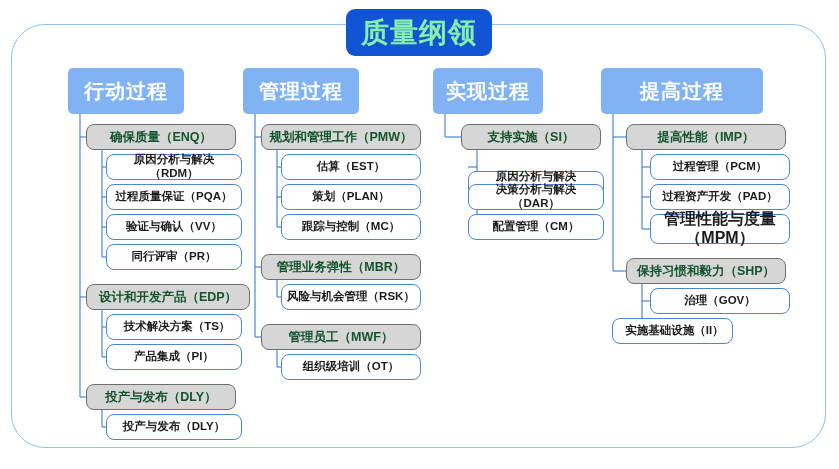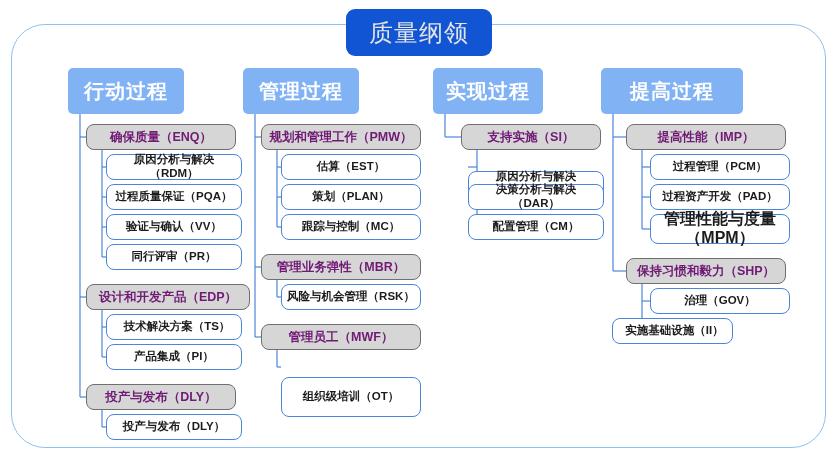--- a/index.html
+++ b/index.html
@@ -45,23 +45,23 @@
 
   
   .title-chip {
     position: absolute;
     left: 346px;
     top: 9px;
     width: 146px;
     height: 47px;
     background: #1155d4;
     border-radius: 9px;
-    color: #e5e5e5;
-    font-size: 24px;
-    font-weight: normal;
+    color: #86efac;
+    font-size: 28px;
+    font-weight: bold;
     letter-spacing: 1px;
     display: flex;
     align-items: center;
     justify-content: center;
     box-sizing: border-box;
   }
 
   
   .col-header {
     position: absolute;
@@ -77,21 +77,21 @@
     justify-content: center;
     box-sizing: border-box;
   }
 
   
   .group-box {
     position: absolute;
     background: #d6d6d6;
     border: 1.4px solid #6f6f6f;
     border-radius: 8px;
-    color: #701a75;
+    color: #14532d;
     font-size: 12.5px;
     font-weight: bold;
     display: flex;
     align-items: center;
     justify-content: center;
     text-align: center;
     box-sizing: border-box;
     line-height: 1.15;
     padding: 0 4px;
   }
@@ -184,27 +184,27 @@
       <div class="group-box" style="left: 86px; top: 384px; width: 150px; height: 26px;">投产与发布（DLY）</div>
       <div class="leaf-box" style="left: 106px; top: 414px; width: 136px; height: 26px;">投产与发布（DLY）</div>
       <div class="col-header" style="left: 243px; top: 68px; width: 116px;">管理过程</div>
       <div class="group-box" style="left: 261px; top: 124px; width: 160px; height: 26px;">规划和管理工作（PMW）</div>
       <div class="leaf-box" style="left: 281px; top: 154px; width: 140px; height: 26px;">估算（EST）</div>
       <div class="leaf-box" style="left: 281px; top: 184px; width: 140px; height: 26px;">策划（PLAN）</div>
       <div class="leaf-box" style="left: 281px; top: 214px; width: 140px; height: 26px;">跟踪与控制（MC）</div>
       <div class="group-box" style="left: 261px; top: 254px; width: 160px; height: 26px;">管理业务弹性（MBR）</div>
       <div class="leaf-box" style="left: 281px; top: 284px; width: 140px; height: 26px;">风险与机会管理（RSK）</div>
       <div class="group-box" style="left: 261px; top: 324px; width: 160px; height: 26px;">管理员工（MWF）</div>
-      <div class="leaf-box" style="left: 281px; top: 354px; width: 140px; height: 40px; margin-top: 23px;">组织级培训（OT）</div>
+      <div class="leaf-box" style="left: 281px; top: 354px; width: 140px; height: 26px;">组织级培训（OT）</div>
       <div class="col-header" style="left: 433px; top: 68px; width: 110px;">实现过程</div>
       <div class="group-box" style="left: 461px; top: 124px; width: 140px; height: 26px;">支持实施（SI）</div>
       <div class="leaf-box" style="left: 468px; top: 154px; width: 136px; height: 26px; margin-top: 17px;">原因分析与解决（CAR）</div>
       <div class="leaf-box" style="left: 468px; top: 184px; width: 136px; height: 26px;">决策分析与解决（DAR）</div>
       <div class="leaf-box" style="left: 468px; top: 214px; width: 136px; height: 26px;">配置管理（CM）</div>
-      <div class="col-header" style="left: 601px; top: 68px; width: 142px;">提高过程</div>
+      <div class="col-header" style="left: 601px; top: 68px; width: 162px;">提高过程</div>
       <div class="group-box" style="left: 626px; top: 124px; width: 160px; height: 26px;">提高性能（IMP）</div>
       <div class="leaf-box" style="left: 650px; top: 154px; width: 140px; height: 26px;">过程管理（PCM）</div>
       <div class="leaf-box" style="left: 650px; top: 184px; width: 140px; height: 26px;">过程资产开发（PAD）</div>
       <div class="leaf-box two-line" style="left: 650px; top: 214px; width: 140px; height: 30px; display: flex;">管理性能与度量<br>（MPM）</div>
       <div class="group-box" style="left: 626px; top: 258px; width: 160px; height: 26px;">保持习惯和毅力（SHP）</div>
       <div class="leaf-box" style="left: 650px; top: 288px; width: 140px; height: 26px;">治理（GOV）</div>
       <div class="leaf-box" style="left: 612px; top: 318px; width: 121px; height: 26px; padding-left: 8px;">实施基础设施（II）</div>
     </div>
 
 </div>

